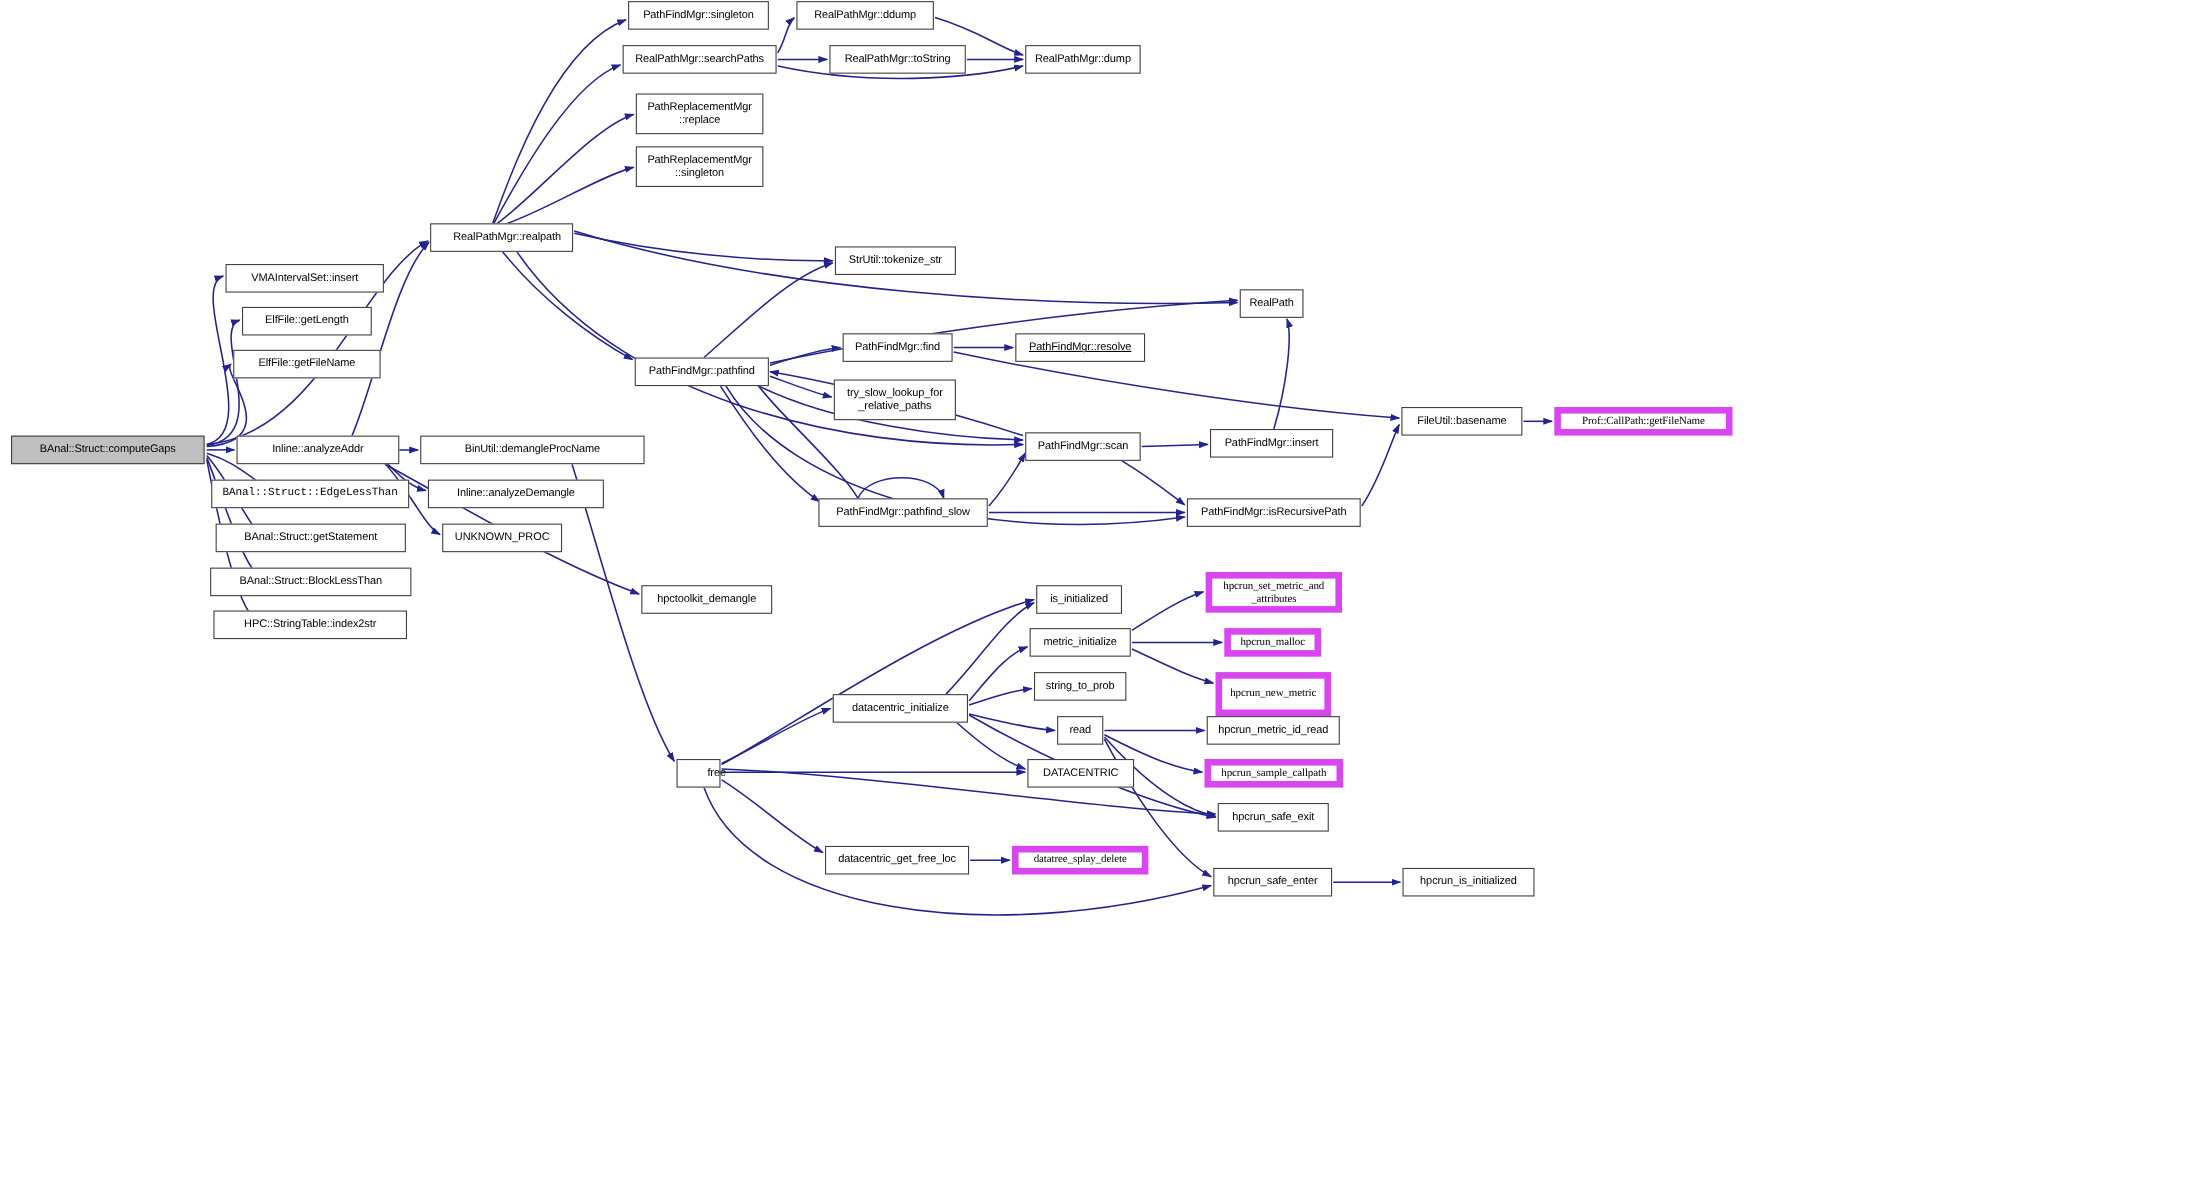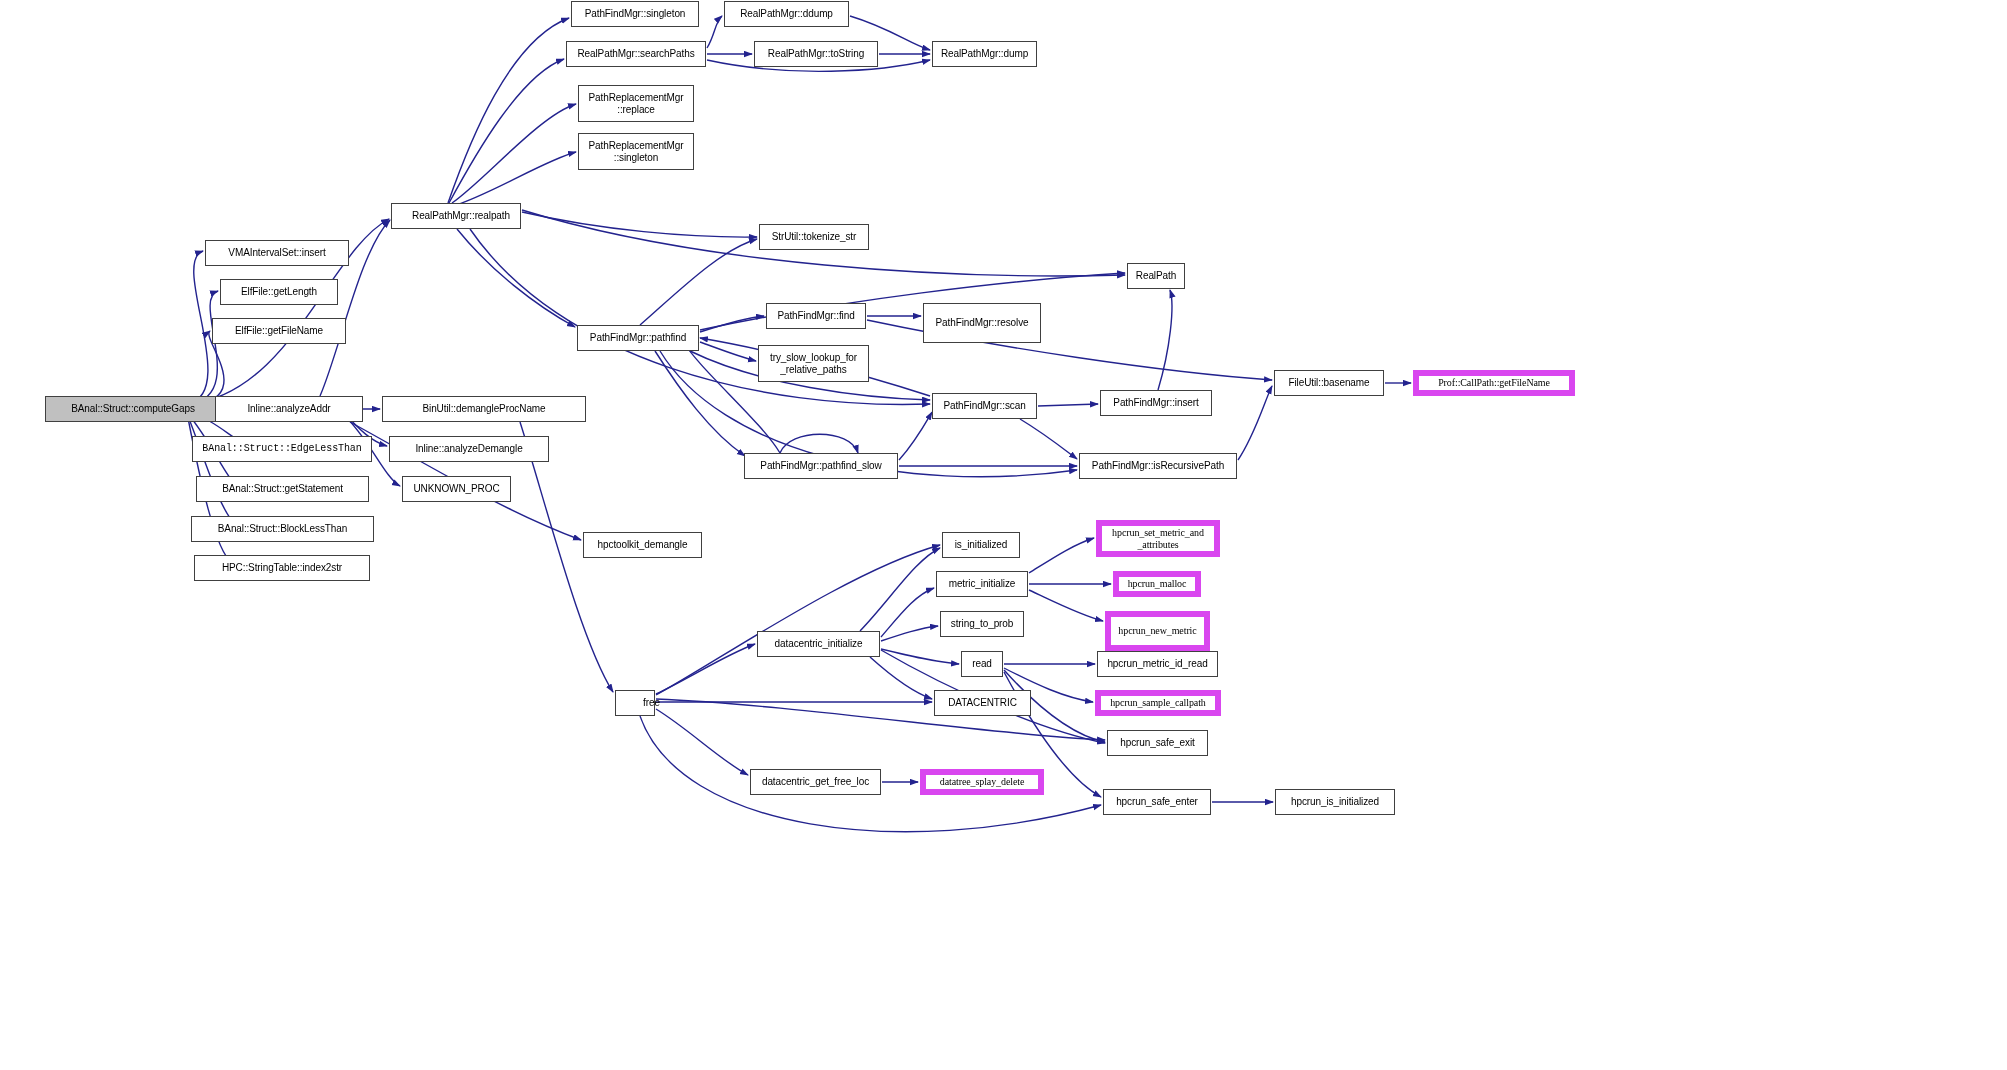--- a/index.html
+++ b/index.html
@@ -3,21 +3,21 @@
 <meta charset="utf-8">
 <style>
   html,body{margin:0;padding:0;background:#ffffff;}
   #canvas{position:relative;width:2007px;height:1070px;background:#ffffff;
           font-family:"Liberation Sans", sans-serif;overflow:hidden;}
   svg.edges{position:absolute;left:0;top:0;width:2007px;height:1070px;}
   .node{position:absolute;box-sizing:border-box;display:flex;align-items:center;
         justify-content:center;text-align:center;background:#ffffff;
         border:1px solid #404040;color:#000000;font-size:10px;line-height:1.12;
         letter-spacing:-0.1px;white-space:pre-line;padding:0 2px;}
-  .node.root{background:#c0c0c0;border:1px solid #404040;margin-left:35px;}
+  .node.root{background:#c0c0c0;border:1px solid #404040;}
   .node.hot{border:6px solid #d946ef;font-family:Liberation Serif, serif;}
 </style>
 </head>
 <body>
 
 <div id="canvas">
   <svg class="edges" viewBox="0 0 2007 1070" preserveAspectRatio="none">
     <defs>
       <marker id="arrow" markerWidth="9" markerHeight="9" refX="8" refY="3.2" orient="auto" markerUnits="userSpaceOnUse">
         <path d="M0,0 L9,3.2 L0,6.4 z" fill="#23238e"></path>
@@ -115,21 +115,21 @@
       <div class="node" style="left: 578px; top: 133px; width: 116px; height: 37px;">PathReplacementMgr
 ::singleton</div>
       <div class="node" style="left: 724px; top: 1px; width: 125px; height: 26px;">RealPathMgr::ddump</div>
       <div class="node" style="left: 754px; top: 41px; width: 124px; height: 26px;">RealPathMgr::toString</div>
       <div class="node" style="left: 932px; top: 41px; width: 105px; height: 26px;">RealPathMgr::dump</div>
       <div class="node" style="left: 759px; top: 224px; width: 110px; height: 26px;">StrUtil::tokenize_str</div>
       <div class="node" style="left: 577px; top: 325px; width: 122px; height: 26px;">PathFindMgr::pathfind</div>
       <div class="node" style="left: 766px; top: 303px; width: 100px; height: 26px;">PathFindMgr::find</div>
       <div class="node" style="left: 758px; top: 345px; width: 111px; height: 37px;">try_slow_lookup_for
 _relative_paths</div>
-      <div class="node" style="left: 923px; top: 303px; width: 118px; height: 40px;">PathFindMgr::resolve</div>
+      <div class="node" style="left: 923px; top: 303px; width: 118px; height: 26px; text-decoration: underline;">PathFindMgr::resolve</div>
       <div class="node" style="left: 1127px; top: 263px; width: 58px; height: 26px;">RealPath</div>
       <div class="node" style="left: 932px; top: 393px; width: 105px; height: 26px;">PathFindMgr::scan</div>
       <div class="node" style="left: 1100px; top: 390px; width: 112px; height: 26px;">PathFindMgr::insert</div>
       <div class="node" style="left: 744px; top: 453px; width: 154px; height: 26px;">PathFindMgr::pathfind_slow</div>
       <div class="node" style="left: 1079px; top: 453px; width: 158px; height: 26px;">PathFindMgr::isRecursivePath</div>
       <div class="node" style="left: 1274px; top: 370px; width: 110px; height: 26px;">FileUtil::basename</div>
       <div class="node hot" style="left: 1413px; top: 370px; width: 162px; height: 26px;">Prof::CallPath::getFileName</div>
       <div class="node" style="left: 583px; top: 532px; width: 119px; height: 26px;">hpctoolkit_demangle</div>
       <div class="node" style="left: 615px; top: 690px; width: 40px; height: 26px; padding-left: 35px;">free</div>
       <div class="node" style="left: 757px; top: 631px; width: 123px; height: 26px;">datacentric_initialize</div>

